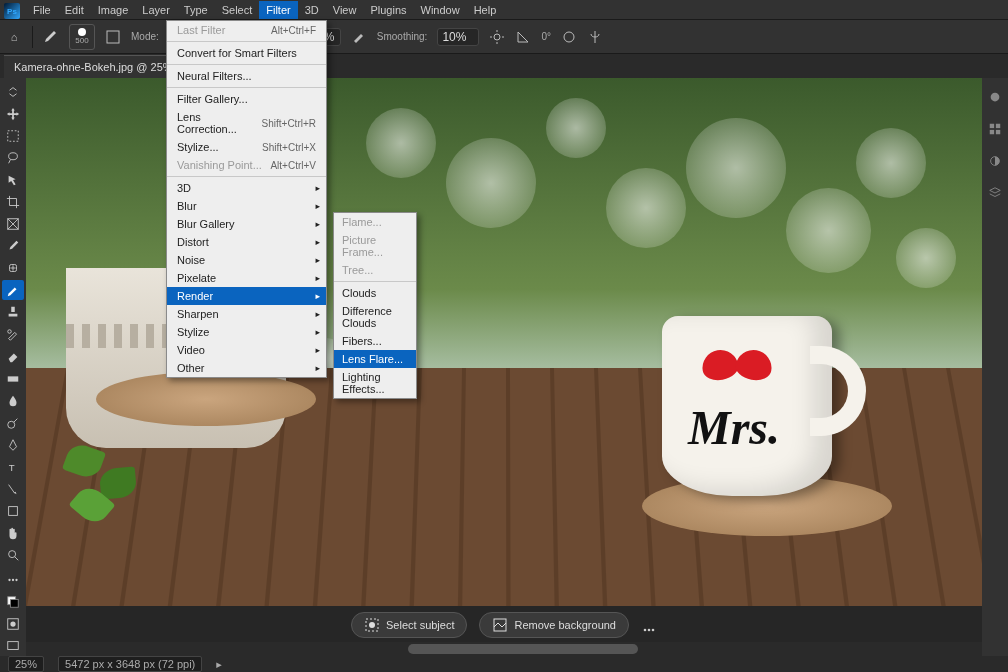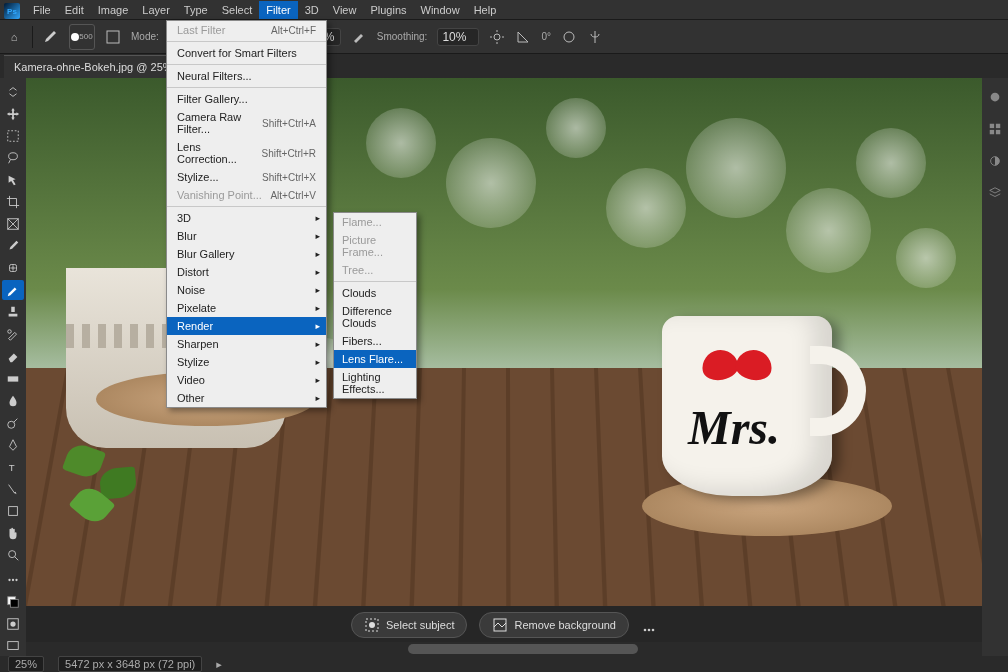--- a/index.html
+++ b/index.html
@@ -6,21 +6,21 @@
 html, body { width: 1008px; height: 672px; overflow: hidden; background: #1a1a1a; color: #ccc; }
 
 .menubar { height: 20px; background: #323232; display: flex; align-items: flex-end; padding: 0 4px; border-bottom: 1px solid #1a1a1a; }
 .menubar .logo { width: 16px; height: 16px; background: linear-gradient(135deg,#001833,#31A8FF); border-radius: 2px; display:flex; align-items:center; justify-content:center; font-size:8px; font-weight:bold; color:#31A8FF; margin-right:6px;}
 .menubar .menu-item { padding: 3px 7px; cursor: default; }
 .menubar .menu-item.open { background: #0a64bf; color: #fff; }
 
 .optionsbar { height: 34px; background: #323232; display: flex; align-items: center; padding: 0 6px; gap: 10px; border-bottom: 1px solid #1a1a1a; }
 .optionsbar .sep { width:1px; height:22px; background:#1a1a1a; }
 .opt-label { color:#aaa; font-size: 10px; }
-.brush-prev { width:26px; height:26px; border:1px solid #555; border-radius:3px; display:flex; align-items:center; justify-content:center; }
+.brush-prev { width:26px; height:26px; border:1px solid #555; border-radius:3px; display:flex; flex-direction:column; align-items:center; justify-content:center; }
 .brush-prev .dot{ width:8px; height:8px; background:#fff; border-radius:50%; }
 .brush-prev .num{ font-size:8px; color:#aaa; }
 .opt-input { background:#262626; border:1px solid #444; border-radius:3px; padding:1px 4px; color:#ddd; font-size:12px; width:42px;}
 .small-icon { width:16px; height:16px; display:inline-flex; align-items:center; justify-content:center; color:#bbb;}
 
 .tabbar { height: 24px; background: #2a2a2a; display:flex; align-items:center; padding: 0 4px;}
 .tab { padding: 4px 10px; background:#323232; border-top:1px solid #555; color:#ddd; display:flex; align-items:center; gap:6px;}
 .tab .close { color:#888; font-size:12px;}
 
 .workspace { position: absolute; top: 78px; bottom: 16px; left:0; right:0; display:flex; }
@@ -411,24 +411,20 @@
     </div>
   <div class="dd-sep"></div>
   <div class="dd-item">
       <span>Neural Filters...</span>
     </div>
   <div class="dd-sep"></div>
   <div class="dd-item">
       <span>Filter Gallery...</span>
     </div>
   <div class="dd-item">
-      <span>Camera Raw Filter...</span>
-      <span class="shortcut">Shift+Ctrl+A</span>
-    </div>
-  <div class="dd-item">
       <span>Lens Correction...</span>
       <span class="shortcut">Shift+Ctrl+R</span>
     </div>
   <div class="dd-item">
       <span>Stylize...</span>
       <span class="shortcut">Shift+Ctrl+X</span>
     </div>
   <div class="dd-item disabled">
       <span>Vanishing Point...</span>
       <span class="shortcut">Alt+Ctrl+V</span>

